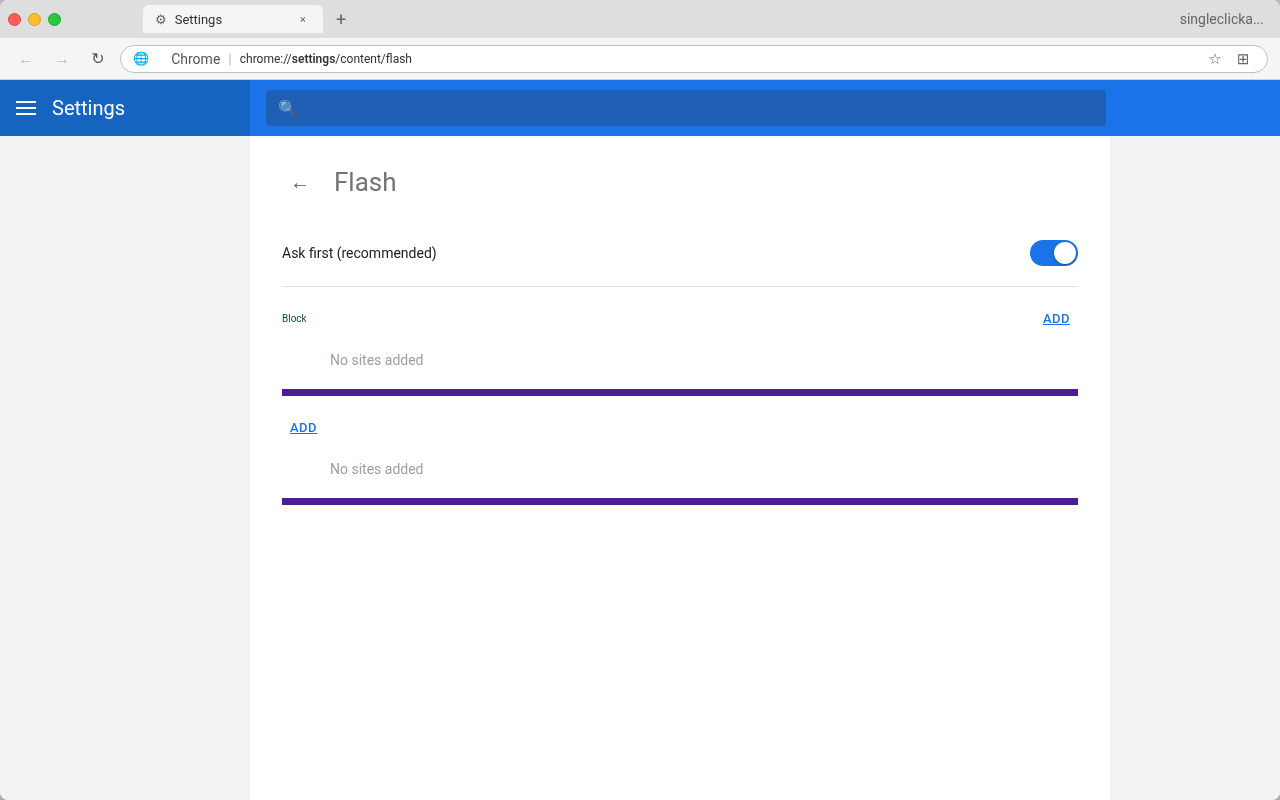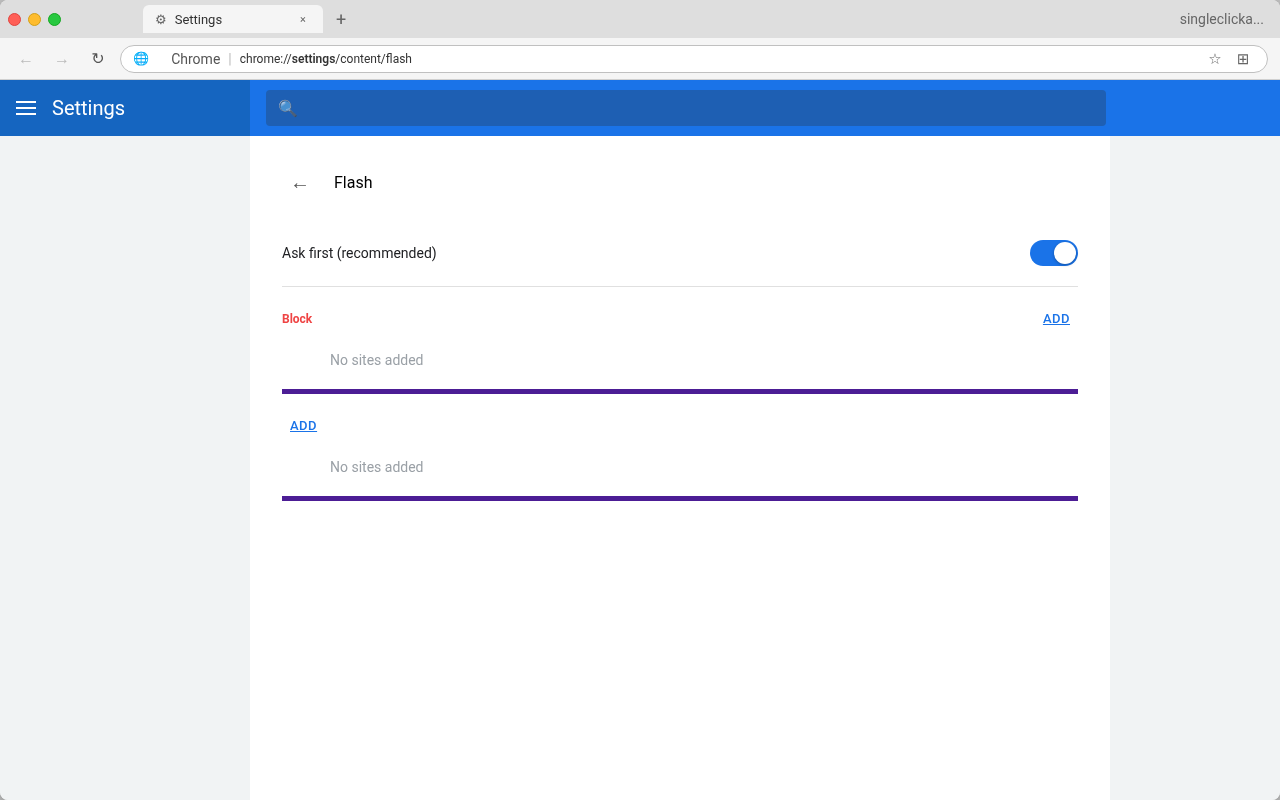--- a/index.html
+++ b/index.html
@@ -314,23 +314,23 @@
       display: flex;
       align-items: center;
       justify-content: center;
       border-radius: 50%;
       cursor: pointer;
       color: #555;
       font-size: 20px;
     }
 
     .flash-title {
-      font-size: 16px;
+      font-size: 26px;
       font-weight: 400;
-      color: #000000;
+      color: #737373;
     }
 
     
     .setting-row {
       display: flex;
       align-items: center;
       padding: 20px 0;
       border-bottom: 1px solid #e0e0e0;
       justify-content: center;
     }
@@ -372,40 +372,40 @@
     }
 
     
     .section-header {
       display: flex;
       align-items: center;
       padding: 20px 0 8px 0;
     }
 
     .section-title {
-      font-size: 12px;
-      font-weight: 700;
-      color: #ef4444;
+      font-size: 10px;
+      font-weight: 400;
+      color: #14532d;
       flex: 1;
     }
 
     .add-btn {
       font-size: 13px;
       color: #1a73e8;
       font-weight: 500;
       cursor: pointer;
       letter-spacing: 0.5px;
       padding: 4px 8px;
       border-radius: 4px;
       text-decoration: underline;
     }
 
     .empty-section {
       padding: 12px 48px 20px 48px;
-      border-bottom: 5px solid #4c1d95;
+      border-bottom: 7px solid #4c1d95;
     }
 
     .empty-text {
       font-size: 14px;
       color: #9aa0a6;
     }
 
     .right-panel {
       width: 170px;
       background: #f1f3f4;

